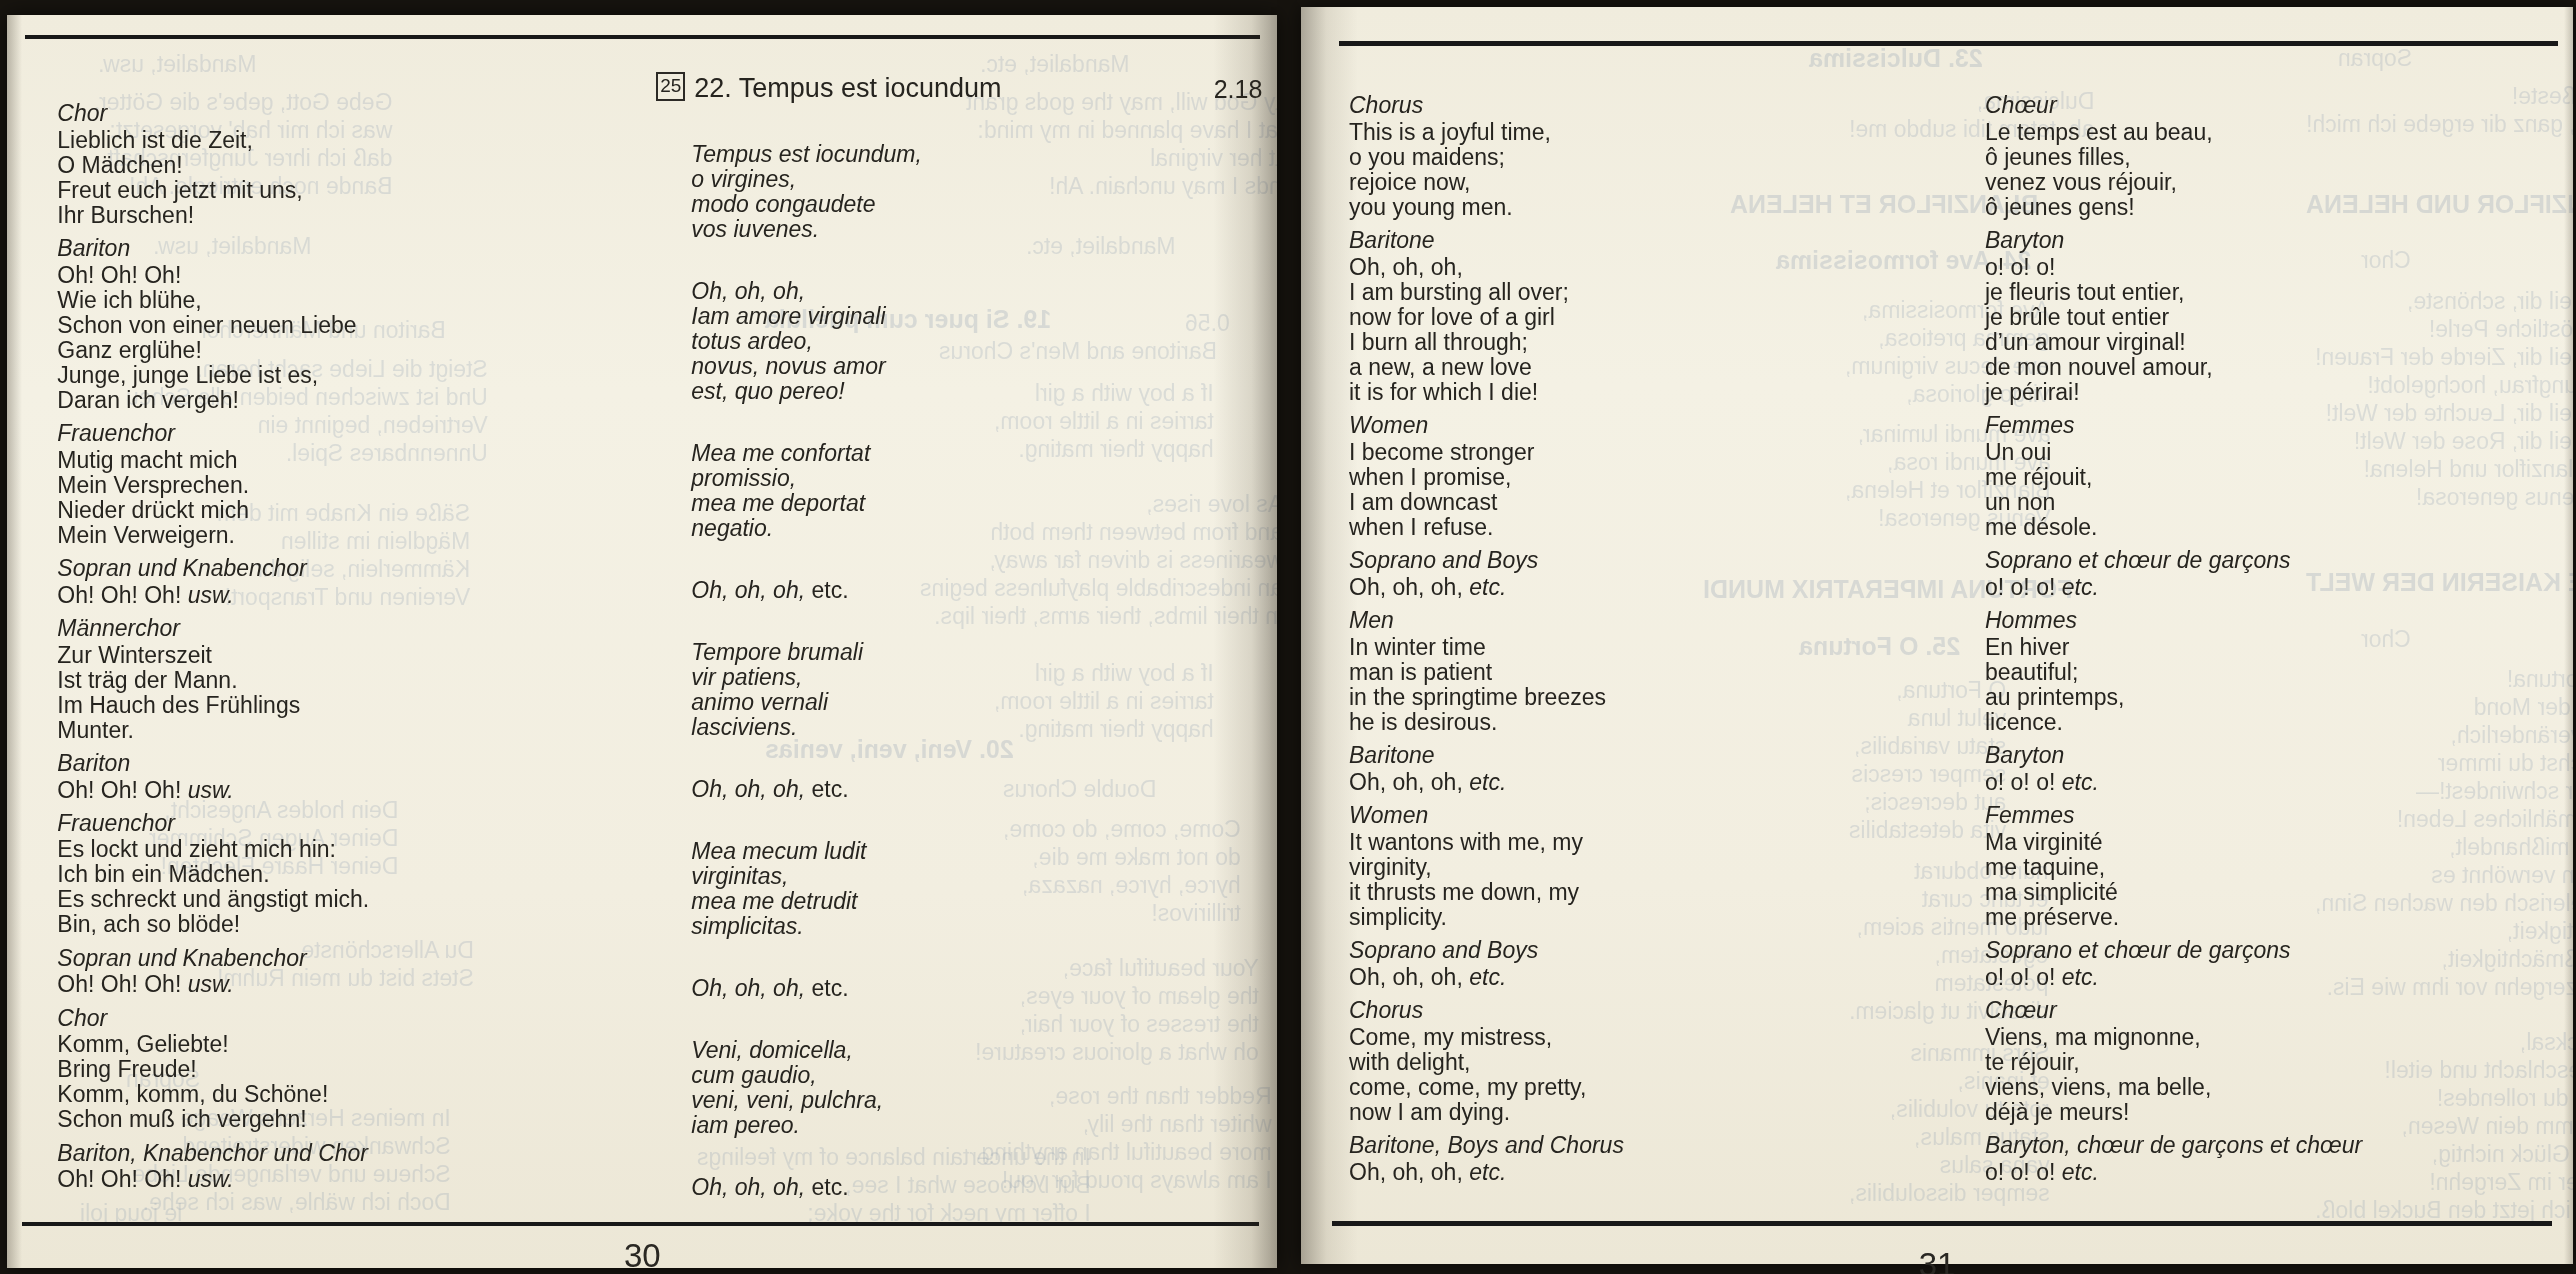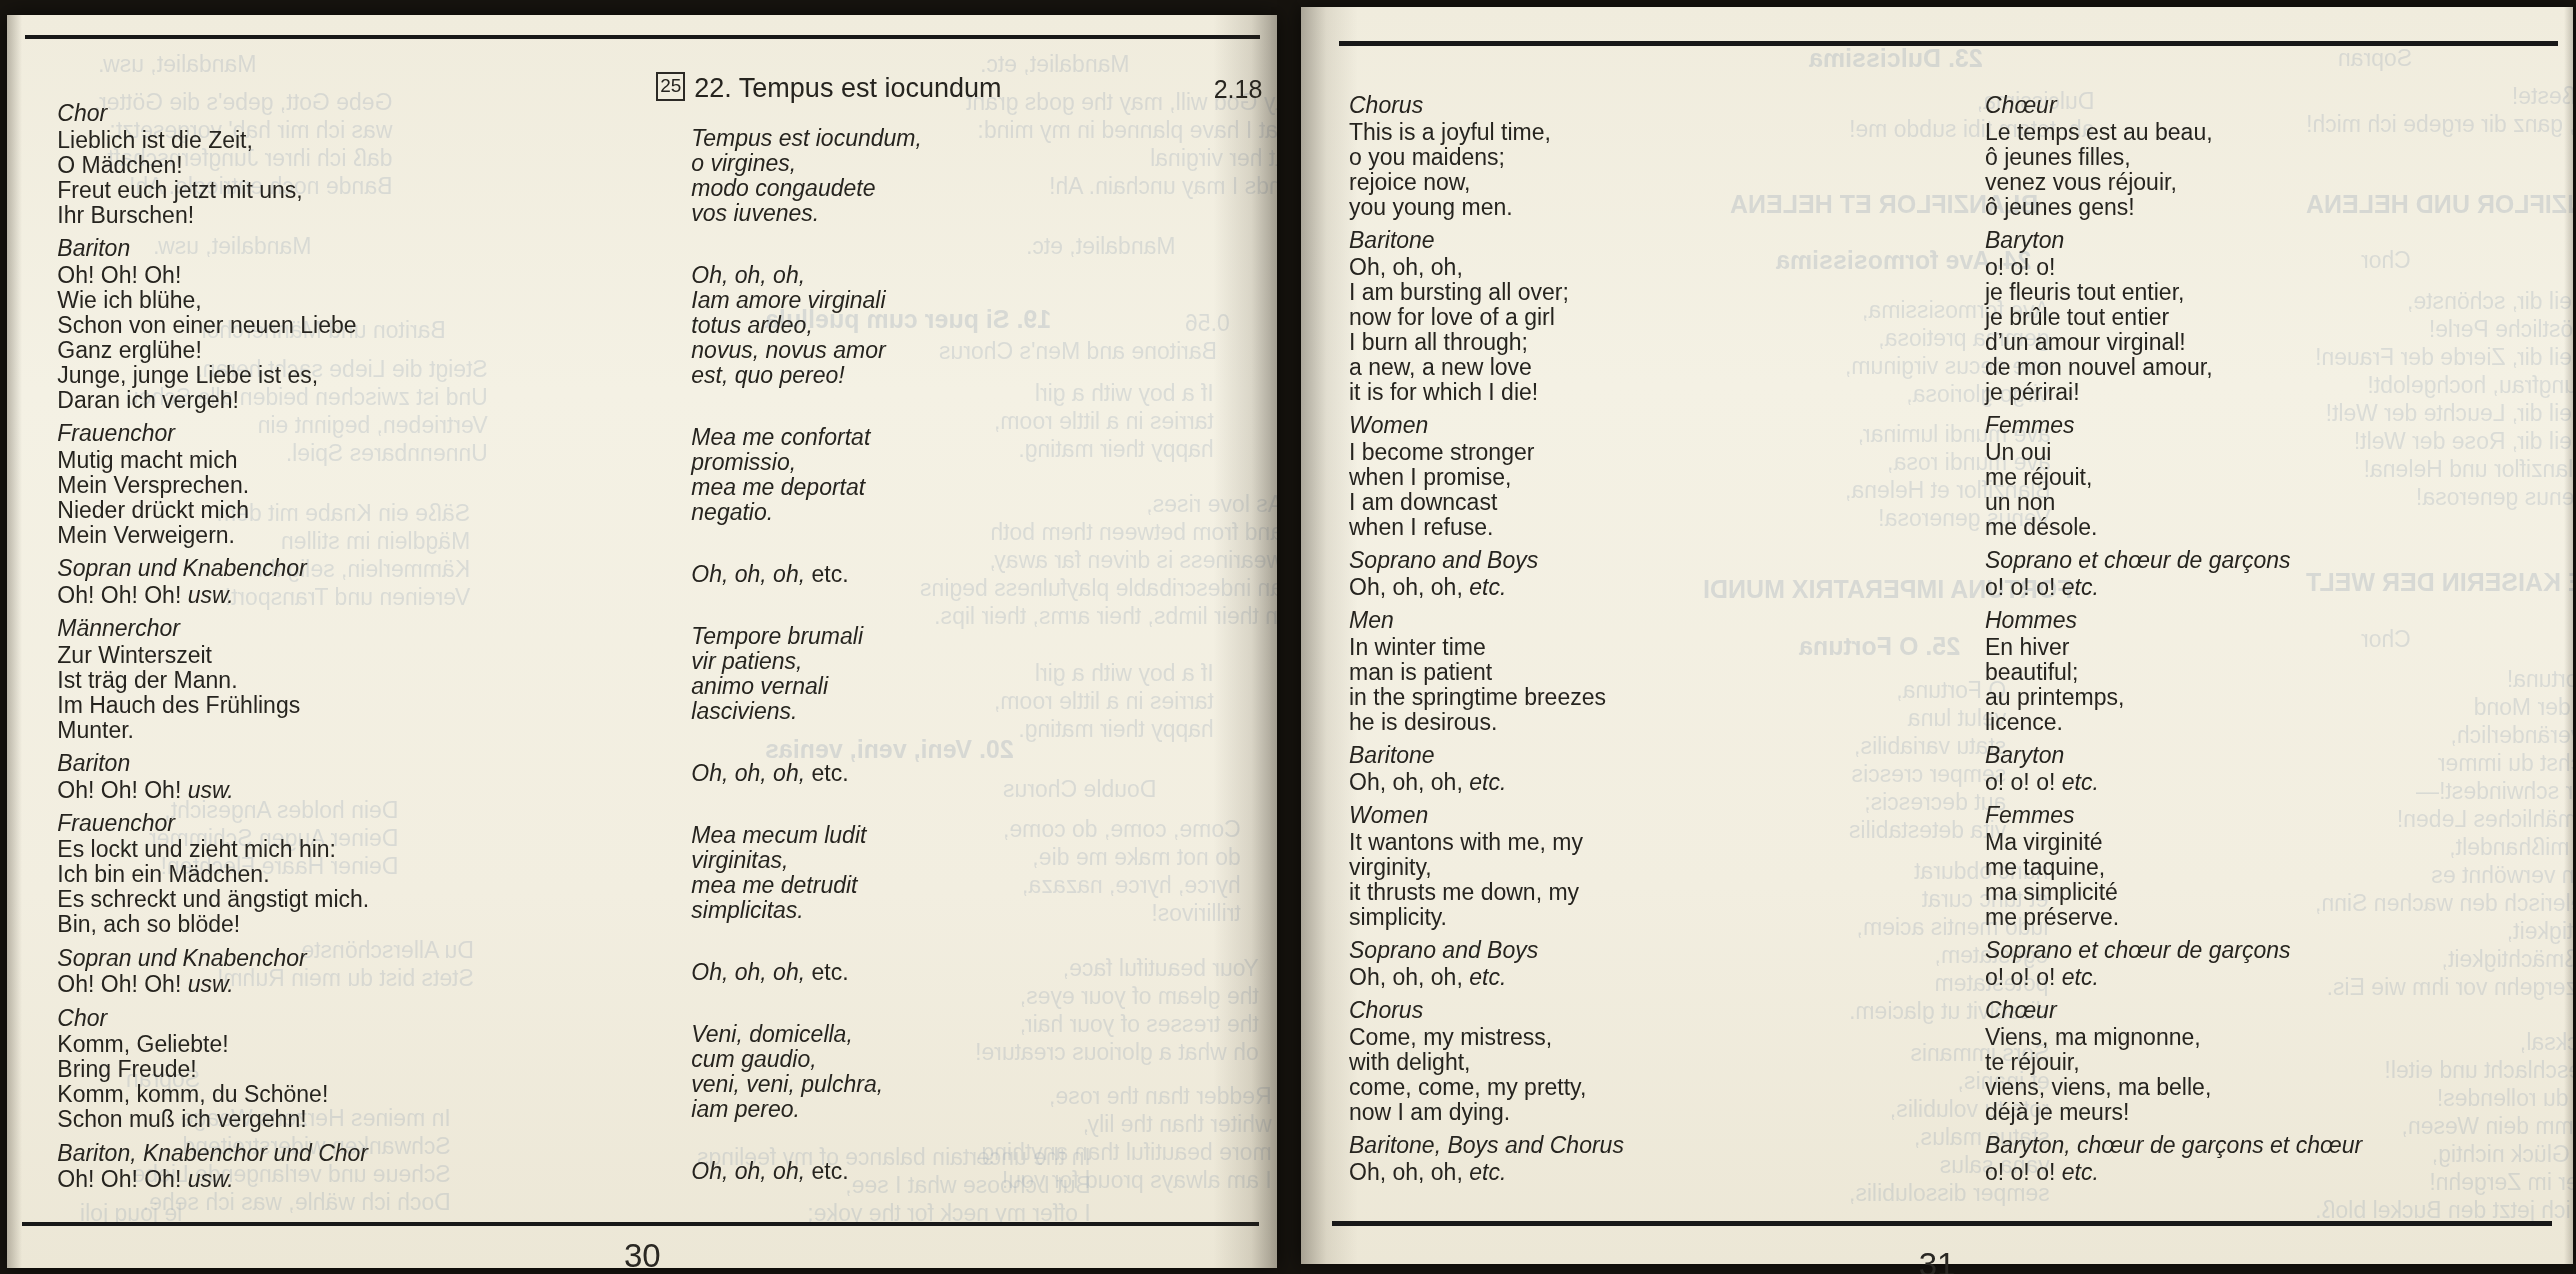--- a/index.html
+++ b/index.html
@@ -40,21 +40,21 @@
   .track-title{position:absolute;left:687px;top:58px;font-size:27px;font-weight:normal;white-space:nowrap;}
   .track-duration{position:absolute;left:1133px;top:60px;width:122px;text-align:right;font-size:25px;}
 
   .col{position:absolute;width:585px;font-size:23px;line-height:25px;}
   .col .line{white-space:nowrap;}
   .col .label{font-style:italic;margin:8.2px 0 1.8px 0;white-space:nowrap;}
   .col-roman .alt{font-style:italic;}
   .col-roman .verse{margin:1.8px 0 0 0;}
   .col-italic{font-style:italic;}
   .col-italic .alt{font-style:normal;}
-  .col-italic .verse{margin:0 0 37px 0;}
+  .col-italic .verse{margin:16px 0 37px 0;}
   #col-german{left:50px;top:78px;}
   #col-latin{left:684px;top:111px;width:566px;}
   #col-english{left:48px;top:78px;}
   #col-french{left:684px;top:78px;}
 
   .pagenum{position:absolute;left:0;width:100%;text-align:center;font-size:33px;color:#2a2823;}
   .pagenum-left{top:1222px;}
   .pagenum-right{top:1227px;margin-top:12px;}
 
   .ghost-layer{position:absolute;left:0;top:0;width:100%;height:100%;overflow:hidden;}

